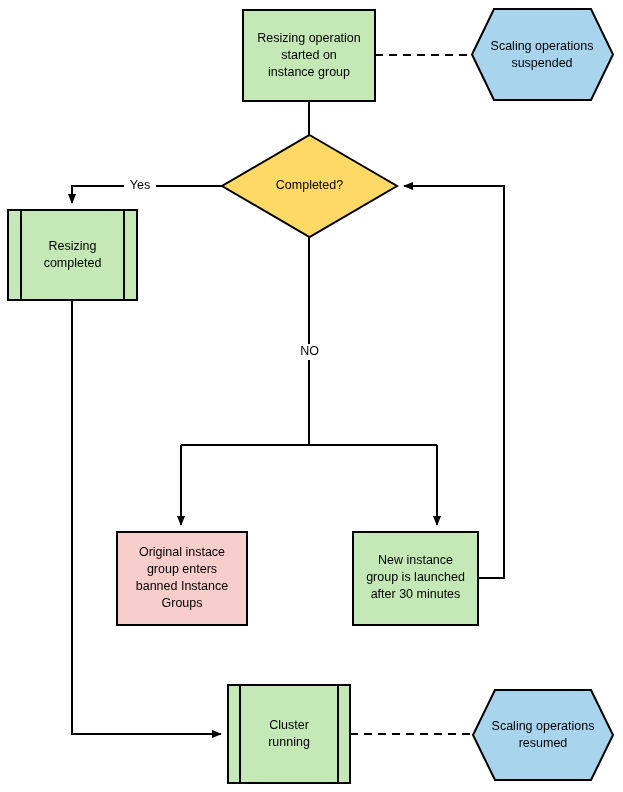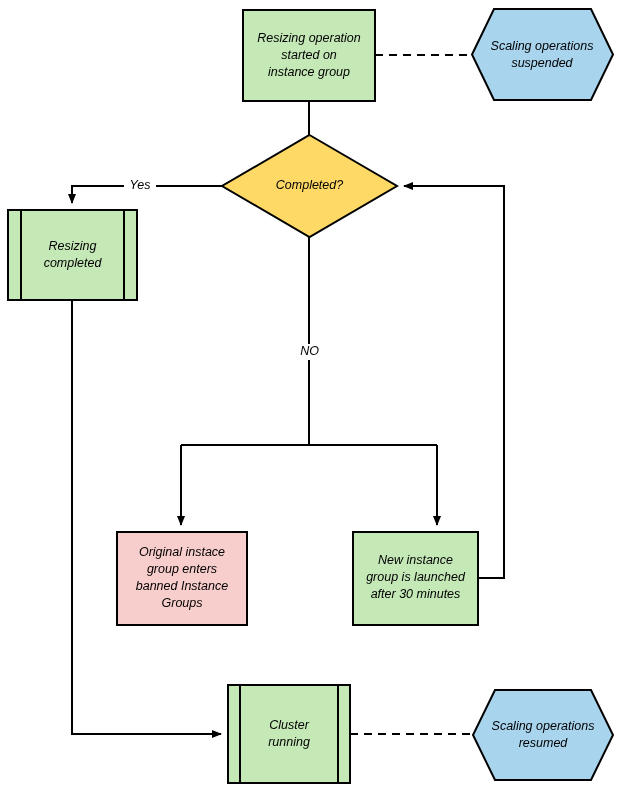--- a/index.html
+++ b/index.html
@@ -11,21 +11,20 @@
   body {
     width: 623px;
     height: 792px;
     font-family: "Liberation Sans", sans-serif;
     overflow: hidden;
   }
   #flowchart-root {
     position: relative;
     width: 539px;
     height: 792px;
-    font-style: italic;
   }
   svg.chart {
     display: block;
     width: 623px;
     height: 792px;
   }
   .node-shape {
     stroke: #000000;
     stroke-width: 2;
     stroke-linejoin: miter;

